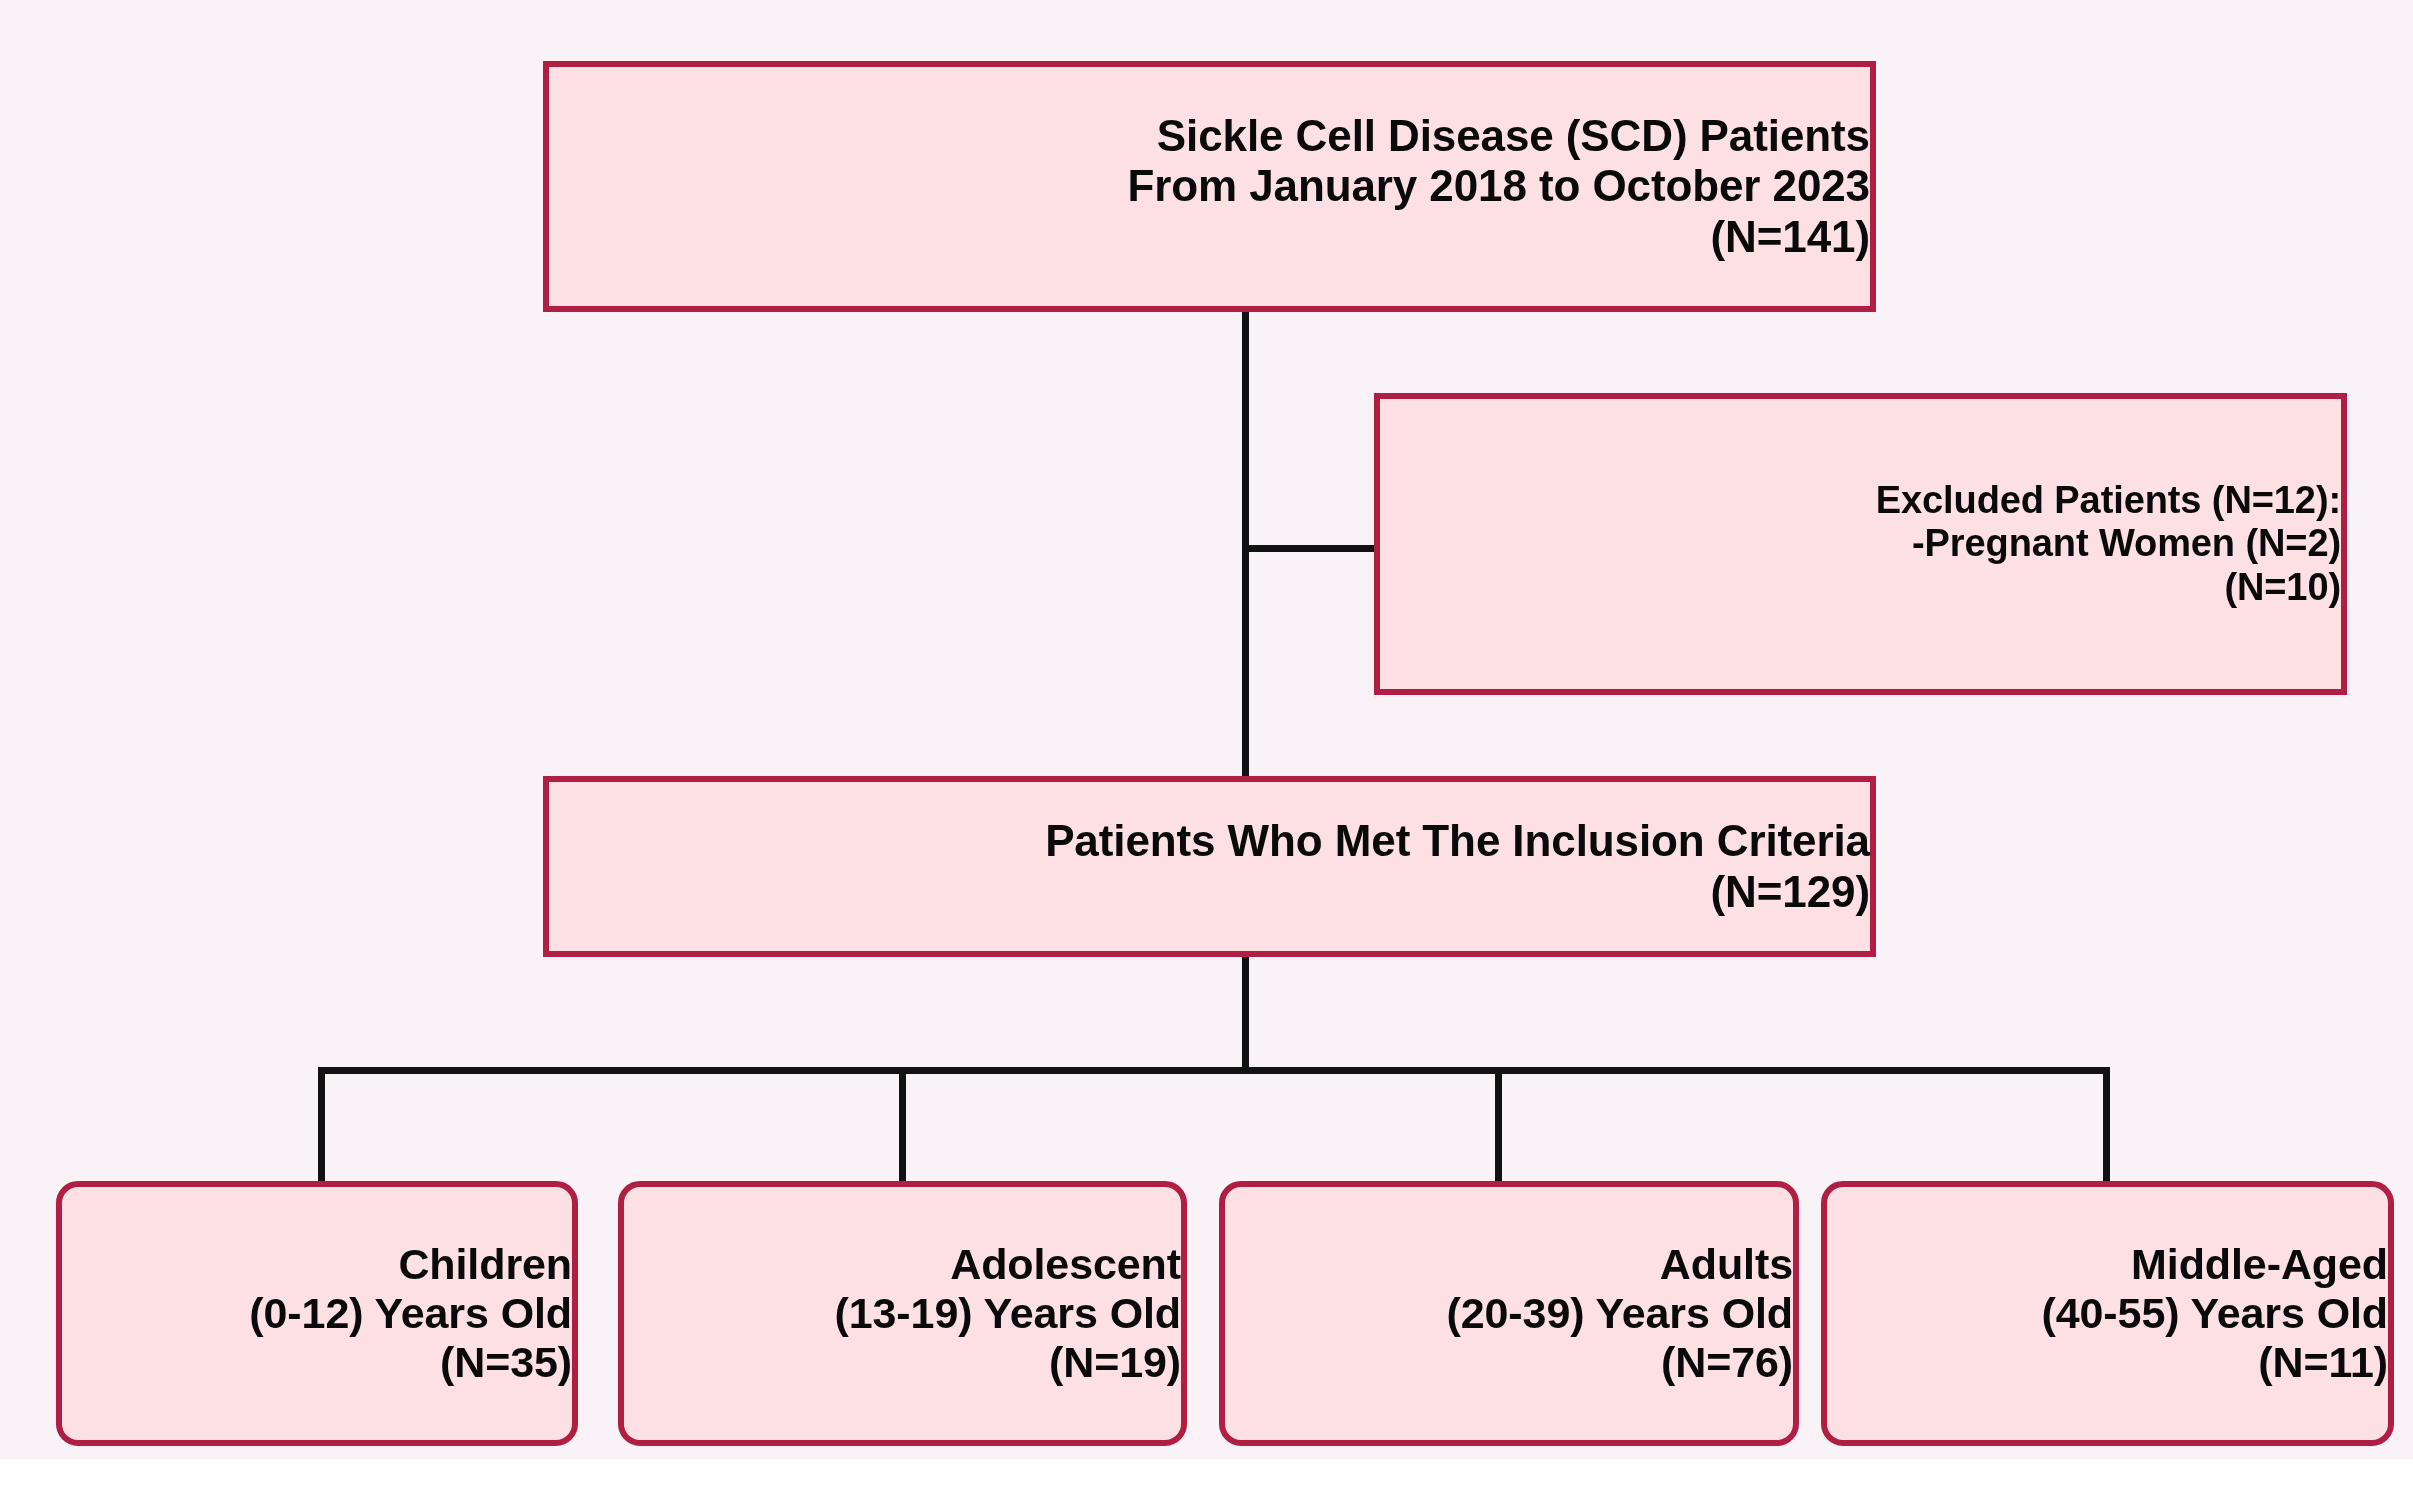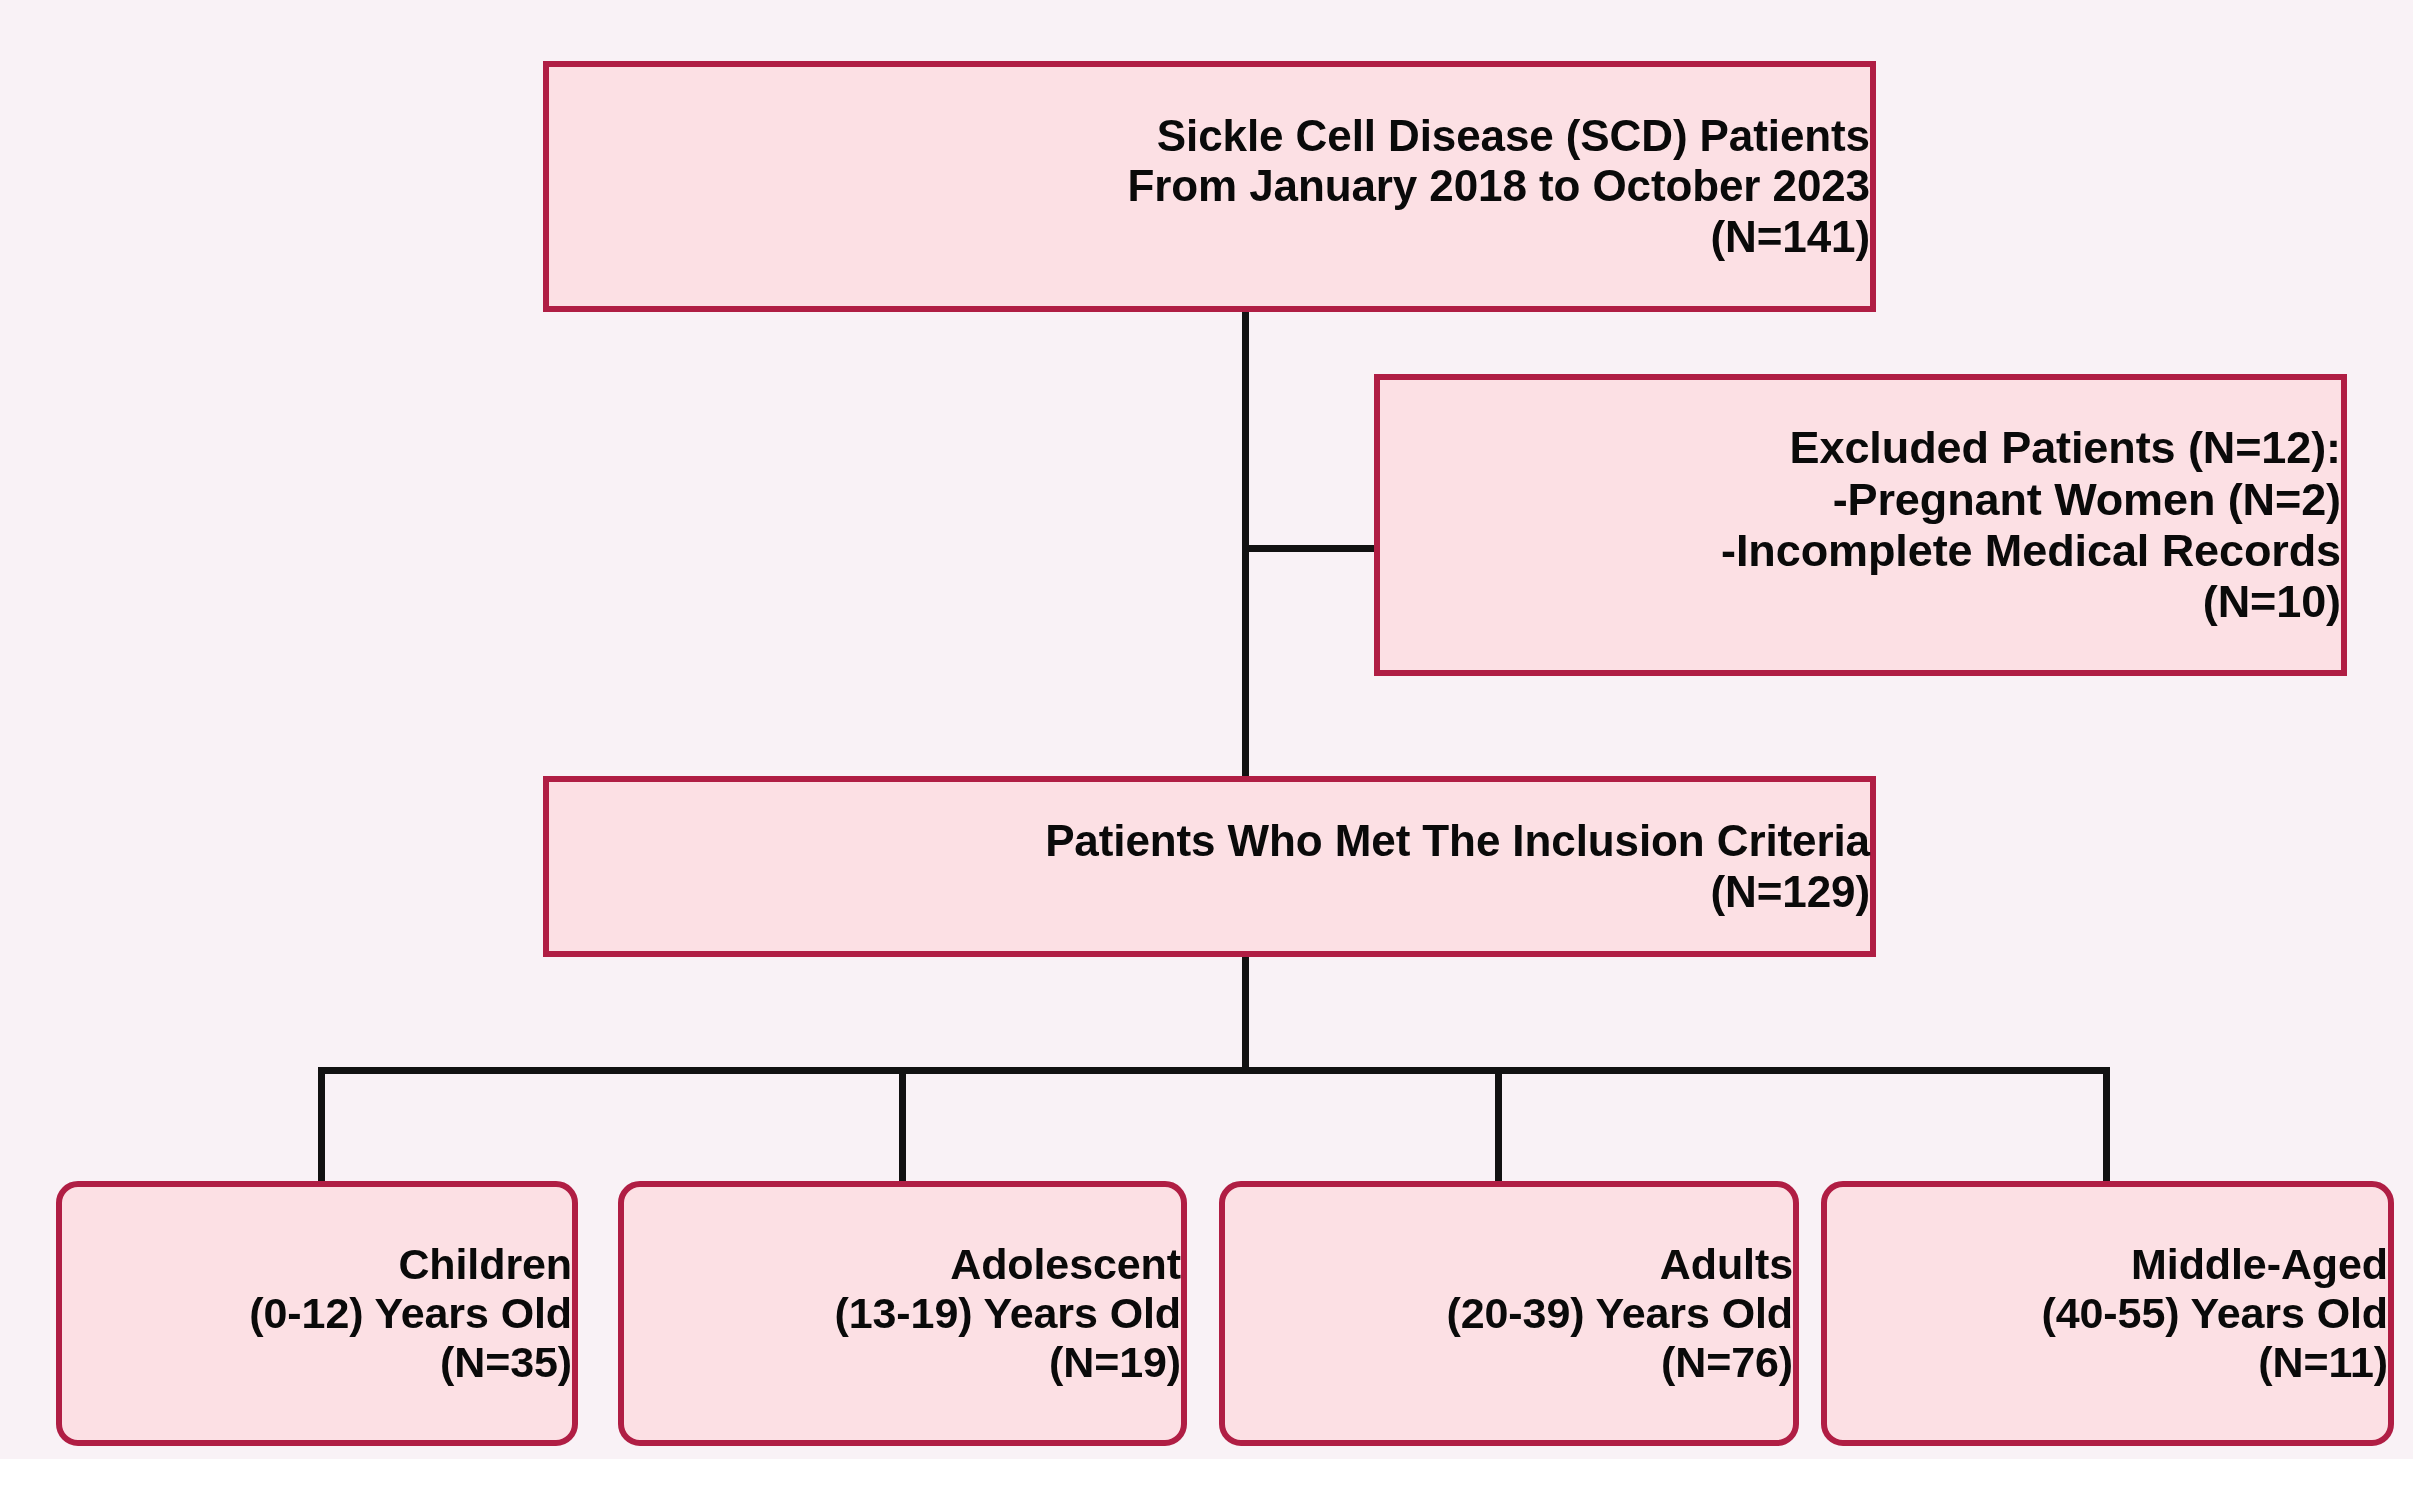--- a/index.html
+++ b/index.html
@@ -44,22 +44,22 @@
     z-index: 3;
   }
   .node .line { display: block; white-space: nowrap; }
 
   
   #node-source {
     left: 543px; top: 61px; width: 1333px; height: 251px;
     font-size: 44px;
   }
   #node-excluded {
-    left: 1374px; top: 374px; width: 973px; height: 302px;
-    font-size: 45px;
+    left: 1374px; top: 393px; width: 973px; height: 302px;
+    font-size: 38px;
   }
   #node-included {
     left: 543px; top: 776px; width: 1333px; height: 181px;
     font-size: 44px;
   }
   .node-group {
     top: 1181px; height: 265px;
     font-size: 43px;
     border-radius: 22px;
   }
@@ -109,21 +109,20 @@
 
   <div class="node" id="node-source">
     <span class="line">Sickle Cell Disease (SCD) Patients</span>
     <span class="line">From January 2018 to October 2023</span>
     <span class="line">(N=141)</span>
   </div>
 
   <div class="node" id="node-excluded">
     <span class="line">Excluded Patients (N=12):</span>
     <span class="line">-Pregnant Women (N=2)</span>
-    <span class="line">-Incomplete Medical Records</span>
     <span class="line">(N=10)</span>
   </div>
 
   <div class="node" id="node-included">
     <span class="line">Patients Who Met The Inclusion Criteria</span>
     <span class="line">(N=129)</span>
   </div>
 
   <div class="node node-group" id="node-children">
     <span class="line">Children</span>

